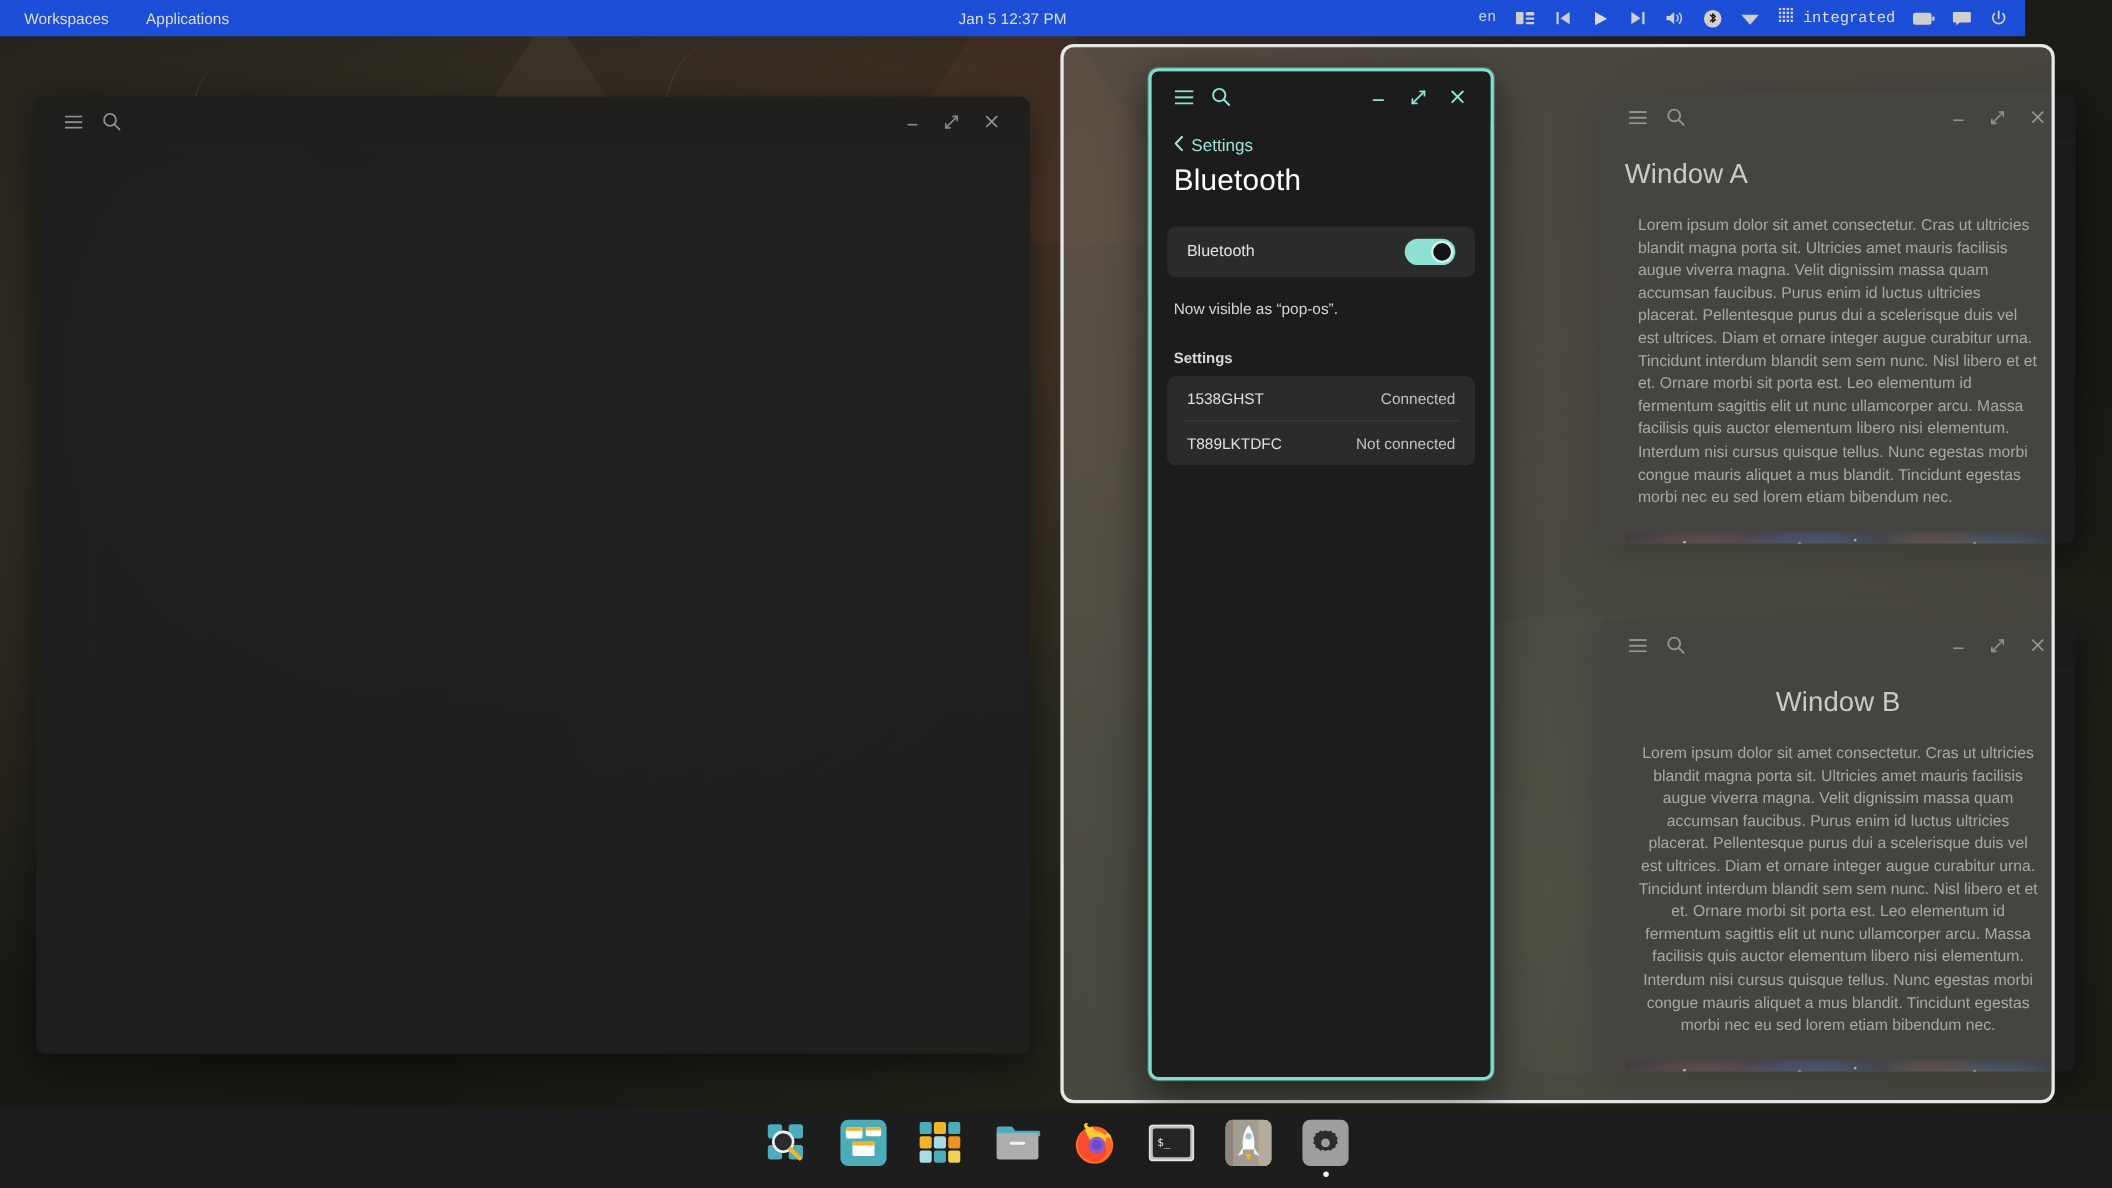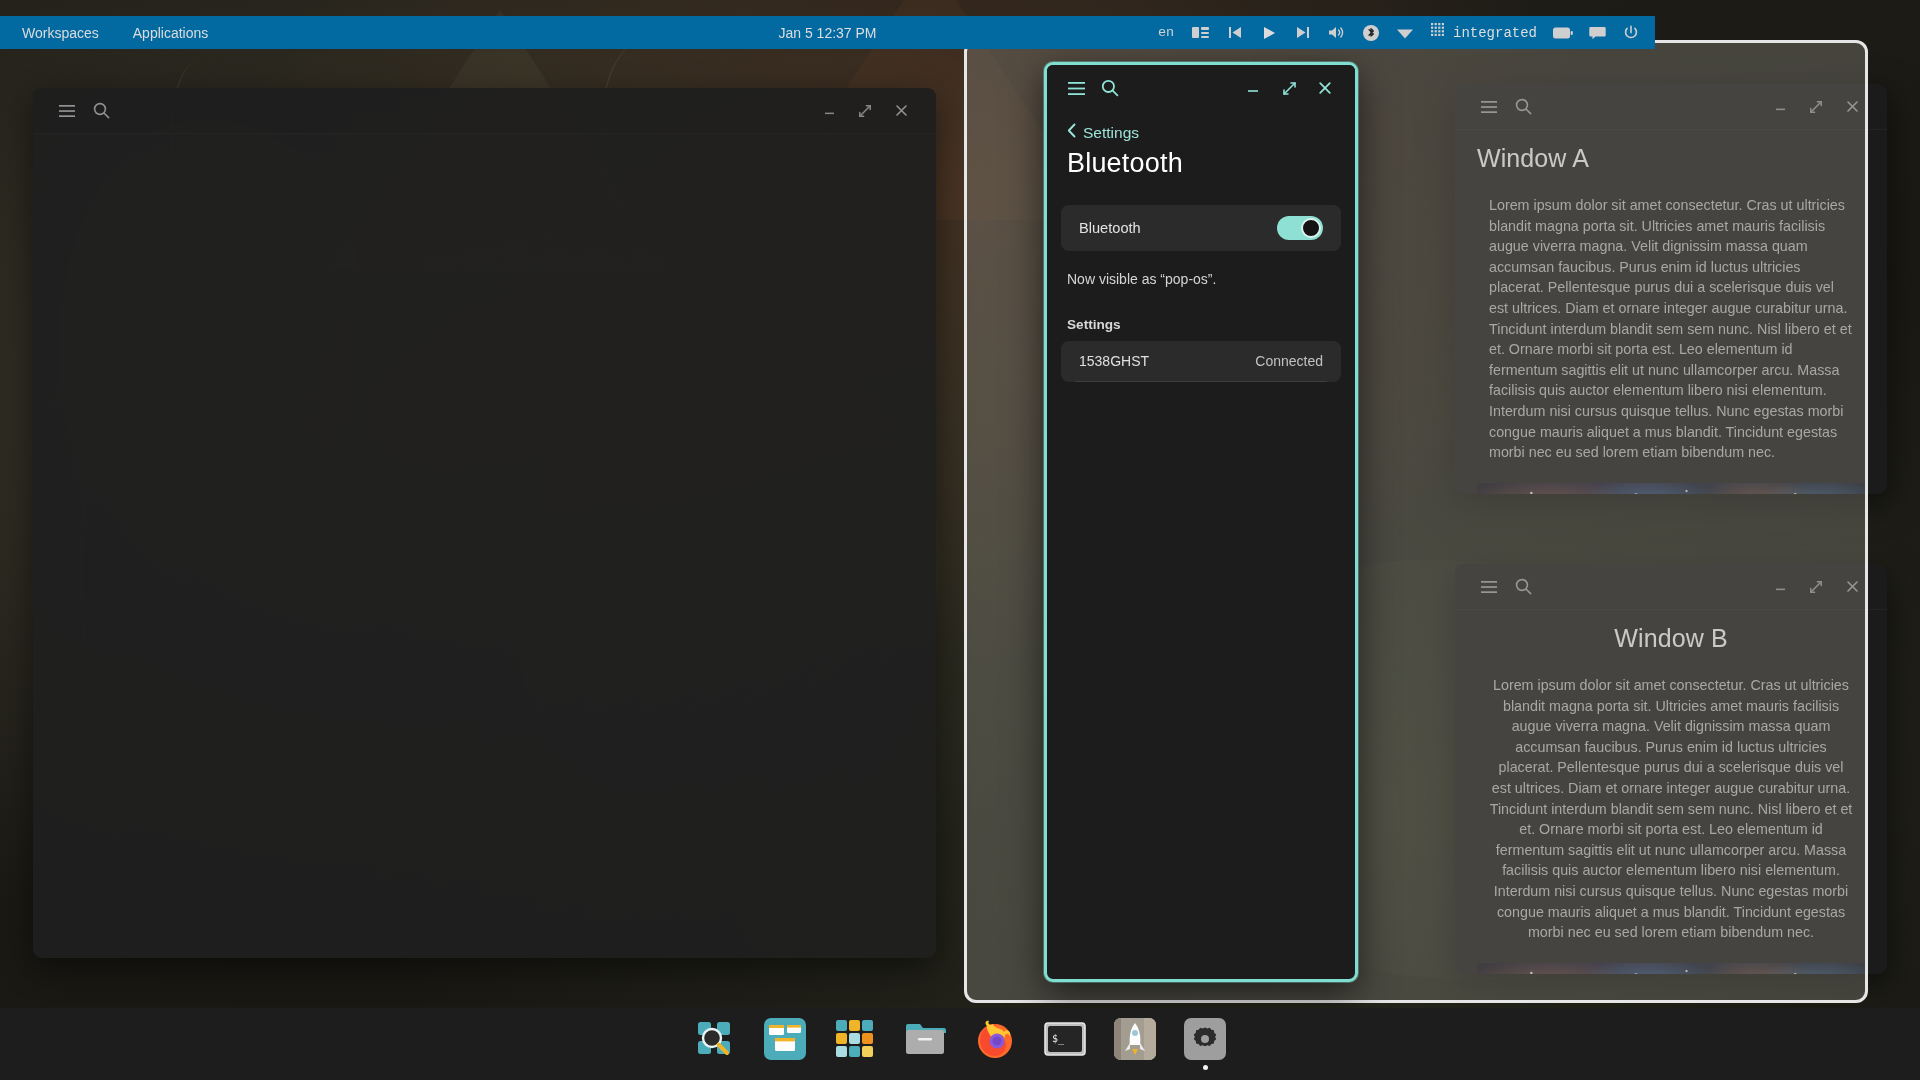--- a/index.html
+++ b/index.html
@@ -29,23 +29,23 @@
   .wp-blob { border-radius: 48% 52% 40% 60% / 55% 45% 60% 40%; }
   .wp-stroke {
     position: absolute;
     border-left: 2px solid rgba(190,185,155,0.20);
     border-radius: 50%;
     opacity: .5;
   }
 
   
   #topbar {
-    position: absolute; top: 16px; left: 0;
-    width: 1655px; height: 33px;
-    background: #0369a1;
+    position: absolute; top: 0; left: 0;
+    width: 1841px; height: 33px;
+    background: #1d4ed8;
     display: flex; align-items: center;
     color: #d7d7d7; font-size: 14px;
     z-index: 60;
   }
   .tb-btn {
     padding: 0 12px; height: 33px;
     display: flex; align-items: center;
     color: #dcdcdc; font-size: 14px; cursor: default;
   }
   #tb-left { display: flex; align-items: center; margin-left: 10px; gap: 10px; }
@@ -455,20 +455,24 @@
   <div id="bt-visible">Now visible as “pop-os”.</div>
 
   <div id="devices-label">Settings</div>
 
   <div class="card">
     <div class="device-row">
       <span class="device-name">1538GHST</span>
       <span class="device-status">Connected</span>
     </div>
     <div class="device-sep"></div>
+    <div class="device-row">
+      <span class="device-name">T889LKTDFC</span>
+      <span class="device-status">Not connected</span>
+    </div>
   </div>
 </div>
 
 <div class="win" id="win-a">
   <div class="titlebar">
     <div class="tb-ico">
       <svg width="16" height="12" viewBox="0 0 16 12">
           <g fill="#a8a8a8">
             <rect y="0" width="16" height="1.7"></rect>
             <rect y="5.2" width="16" height="1.7"></rect>

